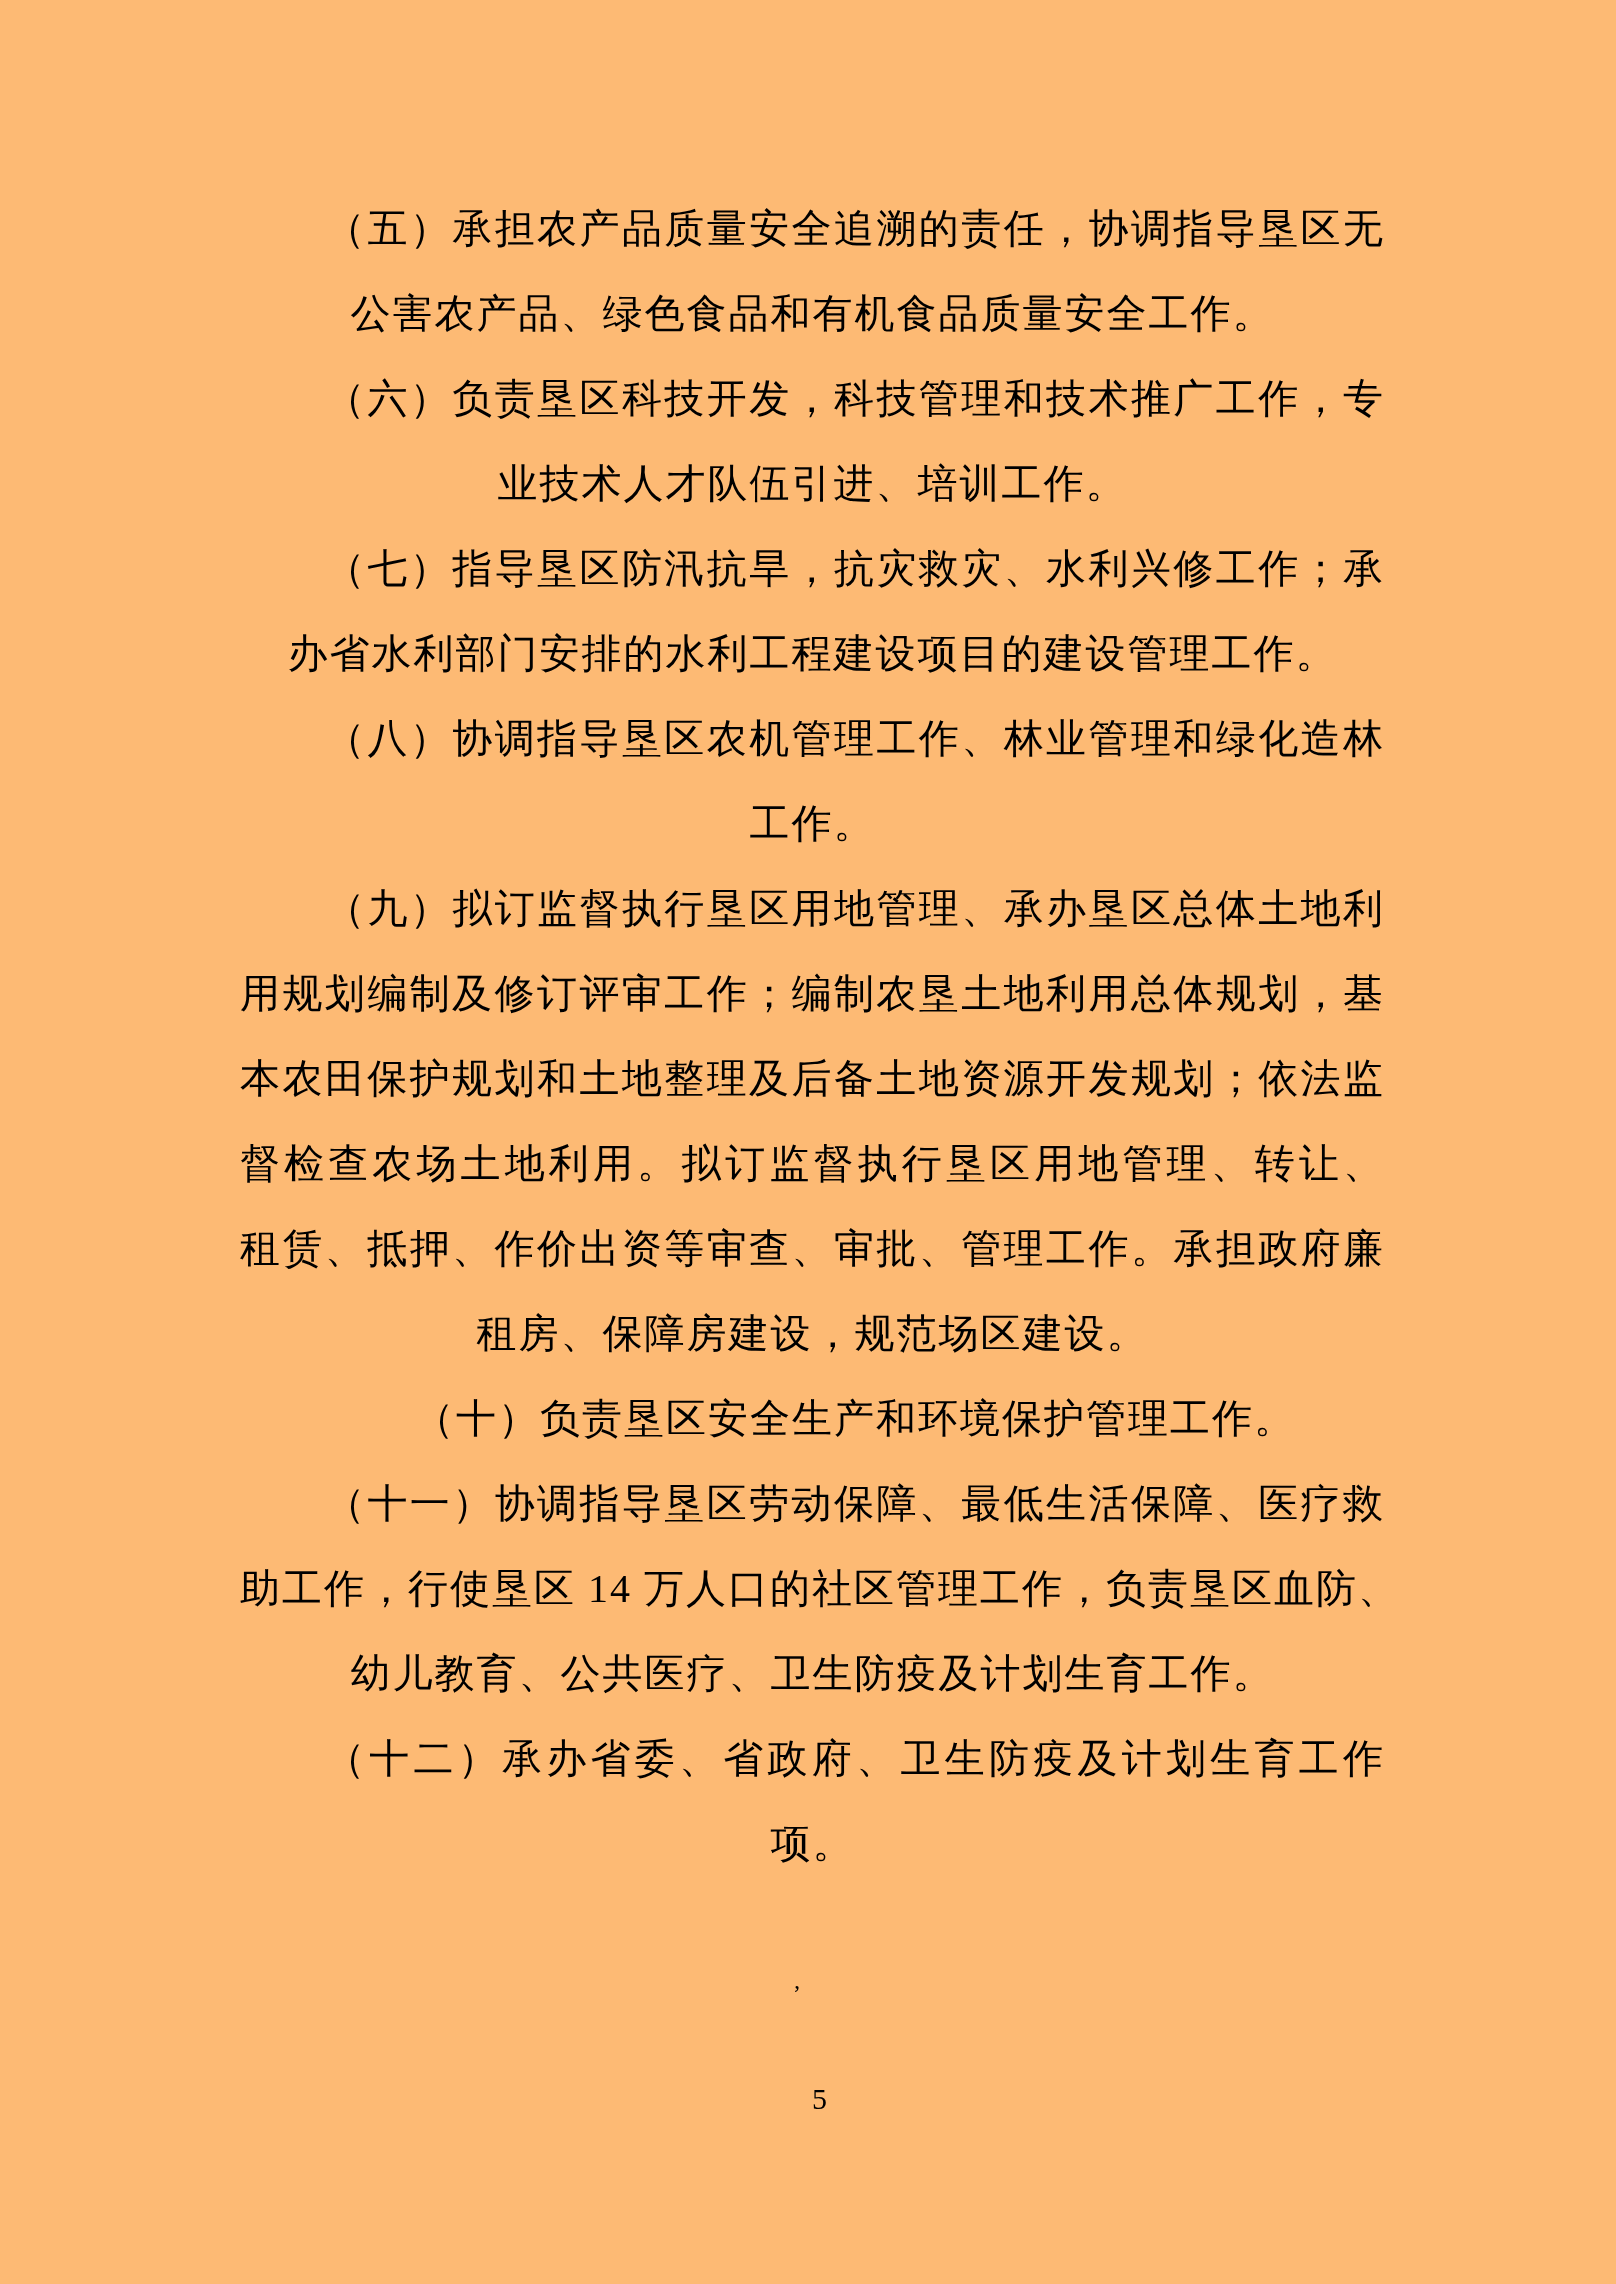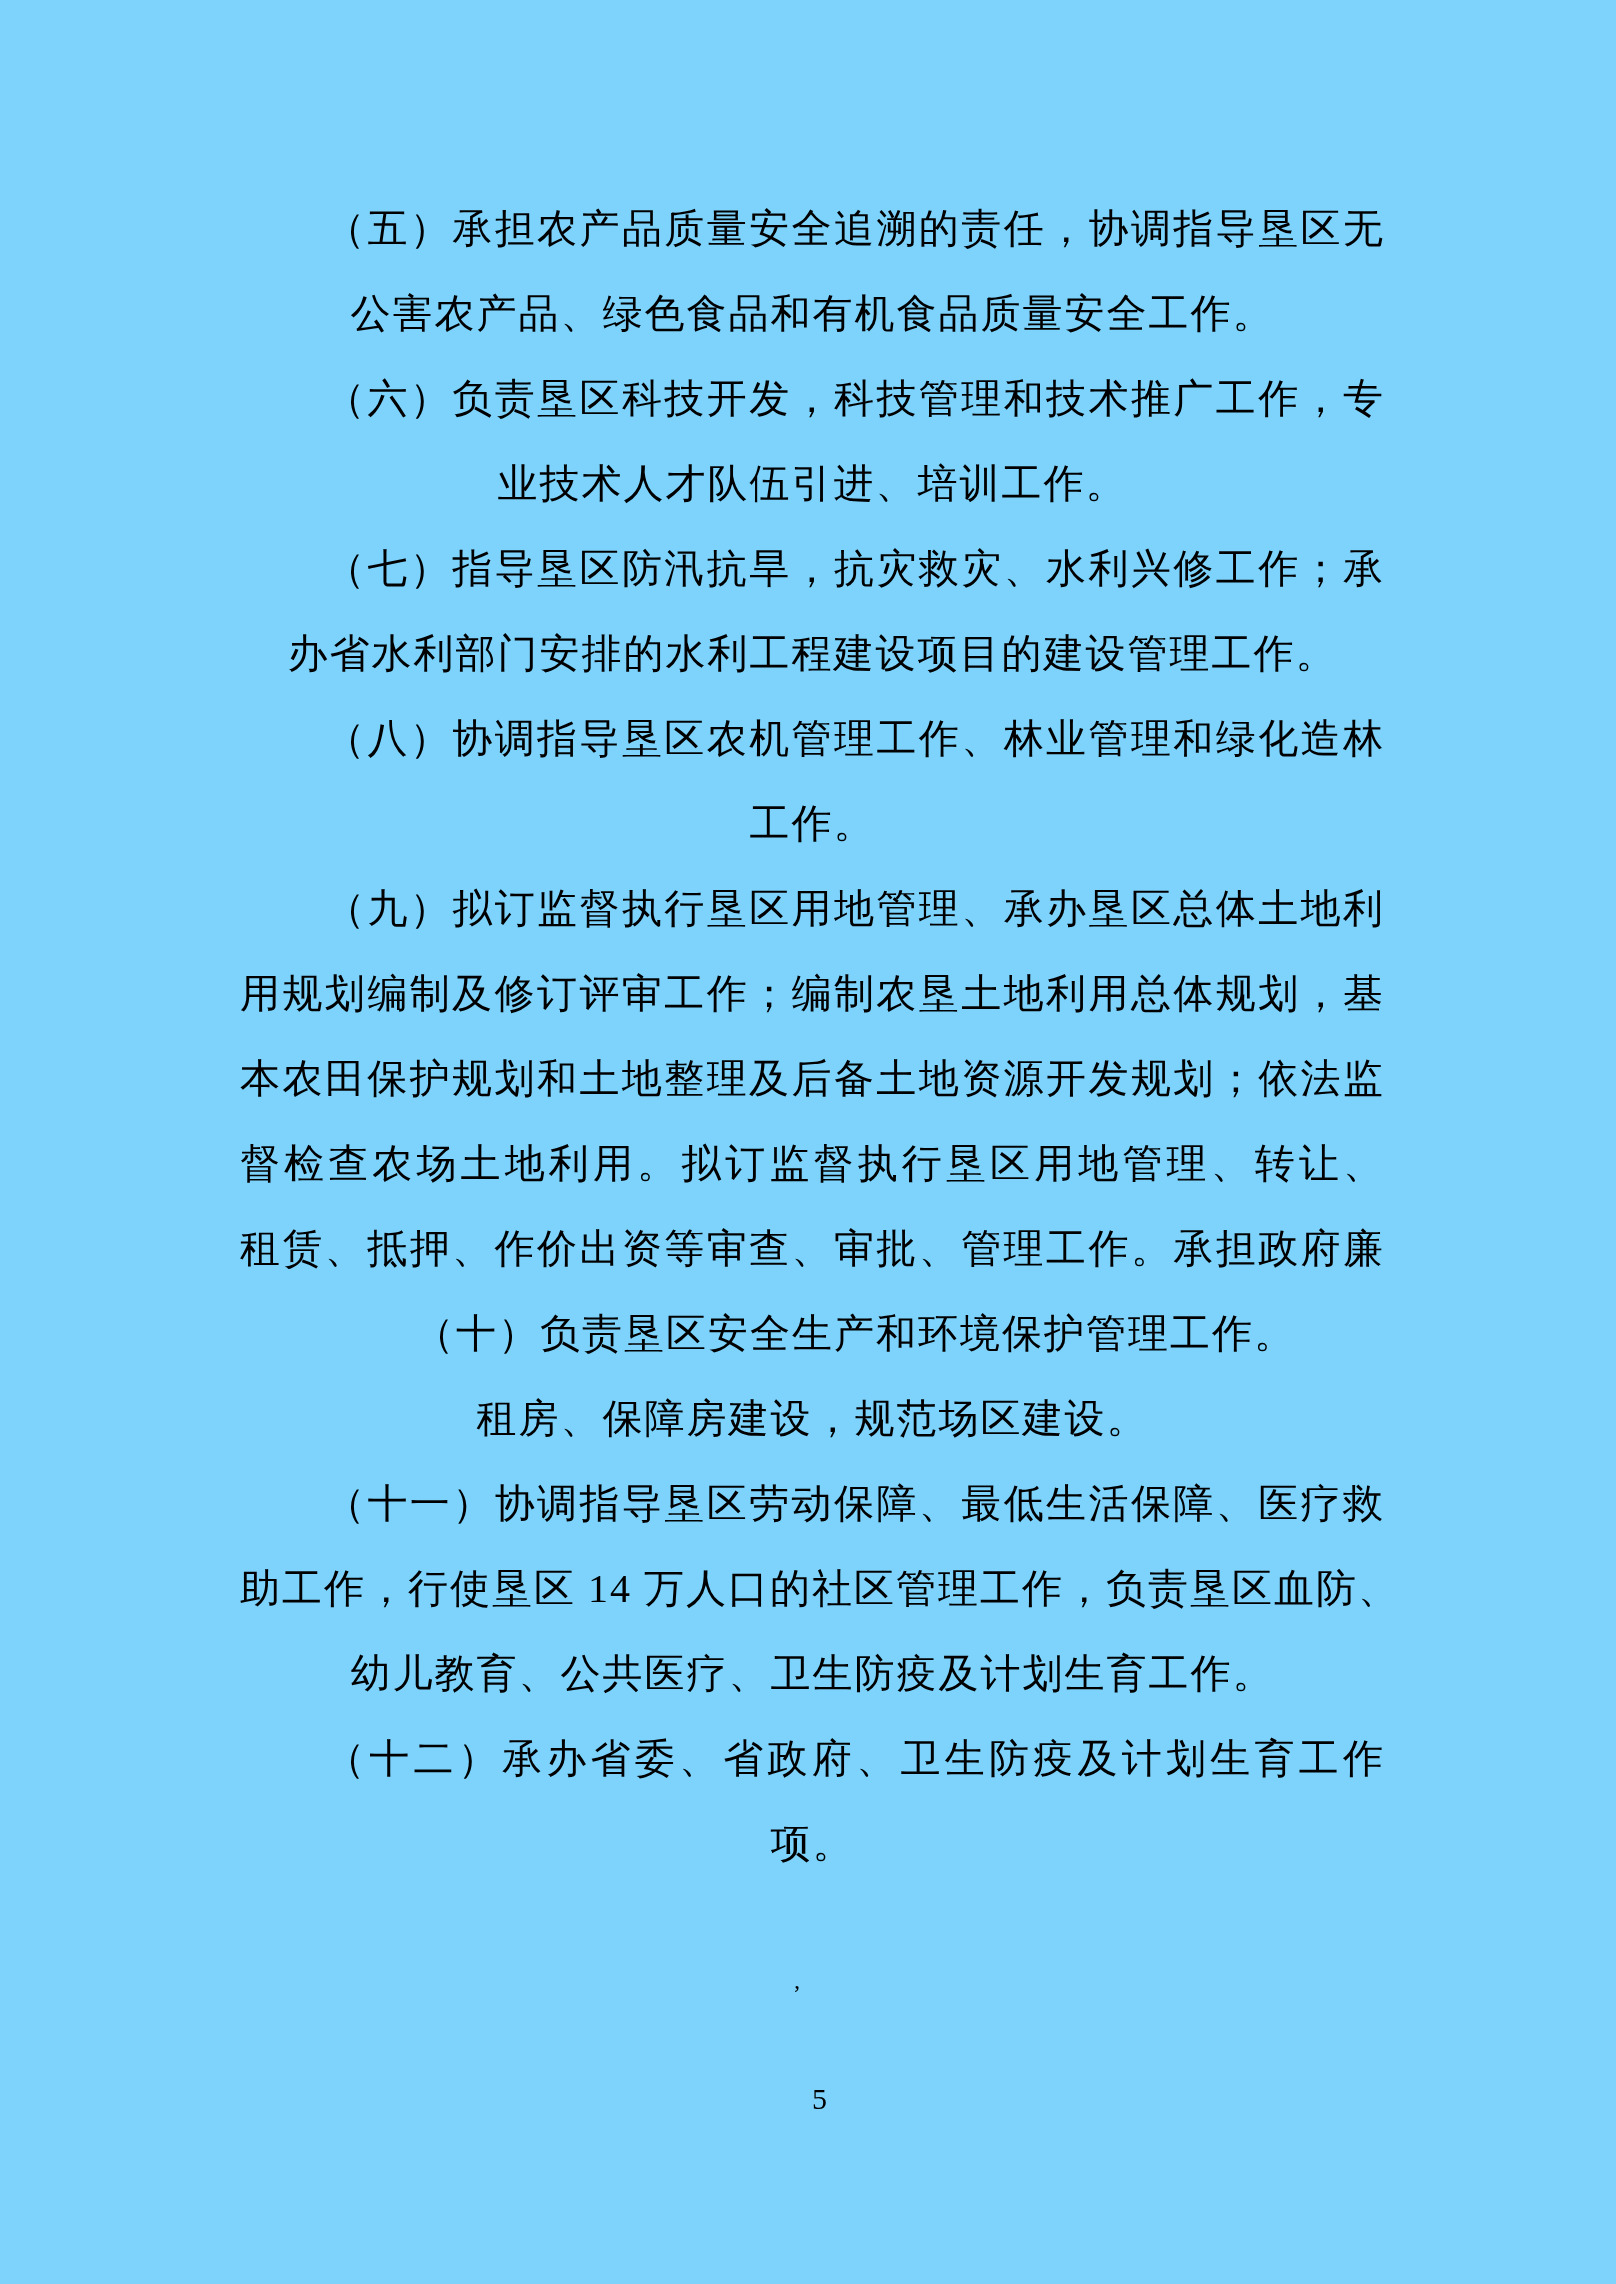--- a/index.html
+++ b/index.html
@@ -4,21 +4,21 @@
 <style>
   html, body {
     margin: 0;
     padding: 0;
     background: #ffffff;
   }
   .page {
     position: relative;
     width: 1616px;
     height: 2284px;
-    background: #7dd3fc;
+    background: #fdba74;
     color: #000000;
     font-family: "Liberation Serif", "DejaVu Serif", serif;
     overflow: hidden;
   }
   .content {
     position: absolute;
     left: 240px;
     top: 186px;
     width: 1145px;
   }
@@ -67,22 +67,22 @@
       <div class="line">业技术人才队伍引进、培训工作。</div>
       <div class="line indent fill">（七）指导垦区防汛抗旱，抗灾救灾、水利兴修工作；承</div>
       <div class="line">办省水利部门安排的水利工程建设项目的建设管理工作。</div>
       <div class="line indent fill">（八）协调指导垦区农机管理工作、林业管理和绿化造林</div>
       <div class="line">工作。</div>
       <div class="line indent fill">（九）拟订监督执行垦区用地管理、承办垦区总体土地利</div>
       <div class="line fill">用规划编制及修订评审工作；编制农垦土地利用总体规划，基</div>
       <div class="line fill">本农田保护规划和土地整理及后备土地资源开发规划；依法监</div>
       <div class="line fill">督检查农场土地利用。拟订监督执行垦区用地管理、转让、</div>
       <div class="line fill">租赁、抵押、作价出资等审查、审批、管理工作。承担政府廉</div>
+      <div class="line">租房、保障房建设，规范场区建设。</div>
       <div class="line indent">（十）负责垦区安全生产和环境保护管理工作。</div>
-      <div class="line">租房、保障房建设，规范场区建设。</div>
       <div class="line indent fill">（十一）协调指导垦区劳动保障、最低生活保障、医疗救</div>
       <div class="line fill">助工作，行使垦区 14 万人口的社区管理工作，负责垦区血防、</div>
       <div class="line">幼儿教育、公共医疗、卫生防疫及计划生育工作。</div>
       <div class="line indent fill">（十二）承办省委、省政府、卫生防疫及计划生育工作</div>
       <div class="line">项。</div>
     </div>
   <span class="stray-mark">’</span>
   <span class="page-number">5</span>
 </div>
 

